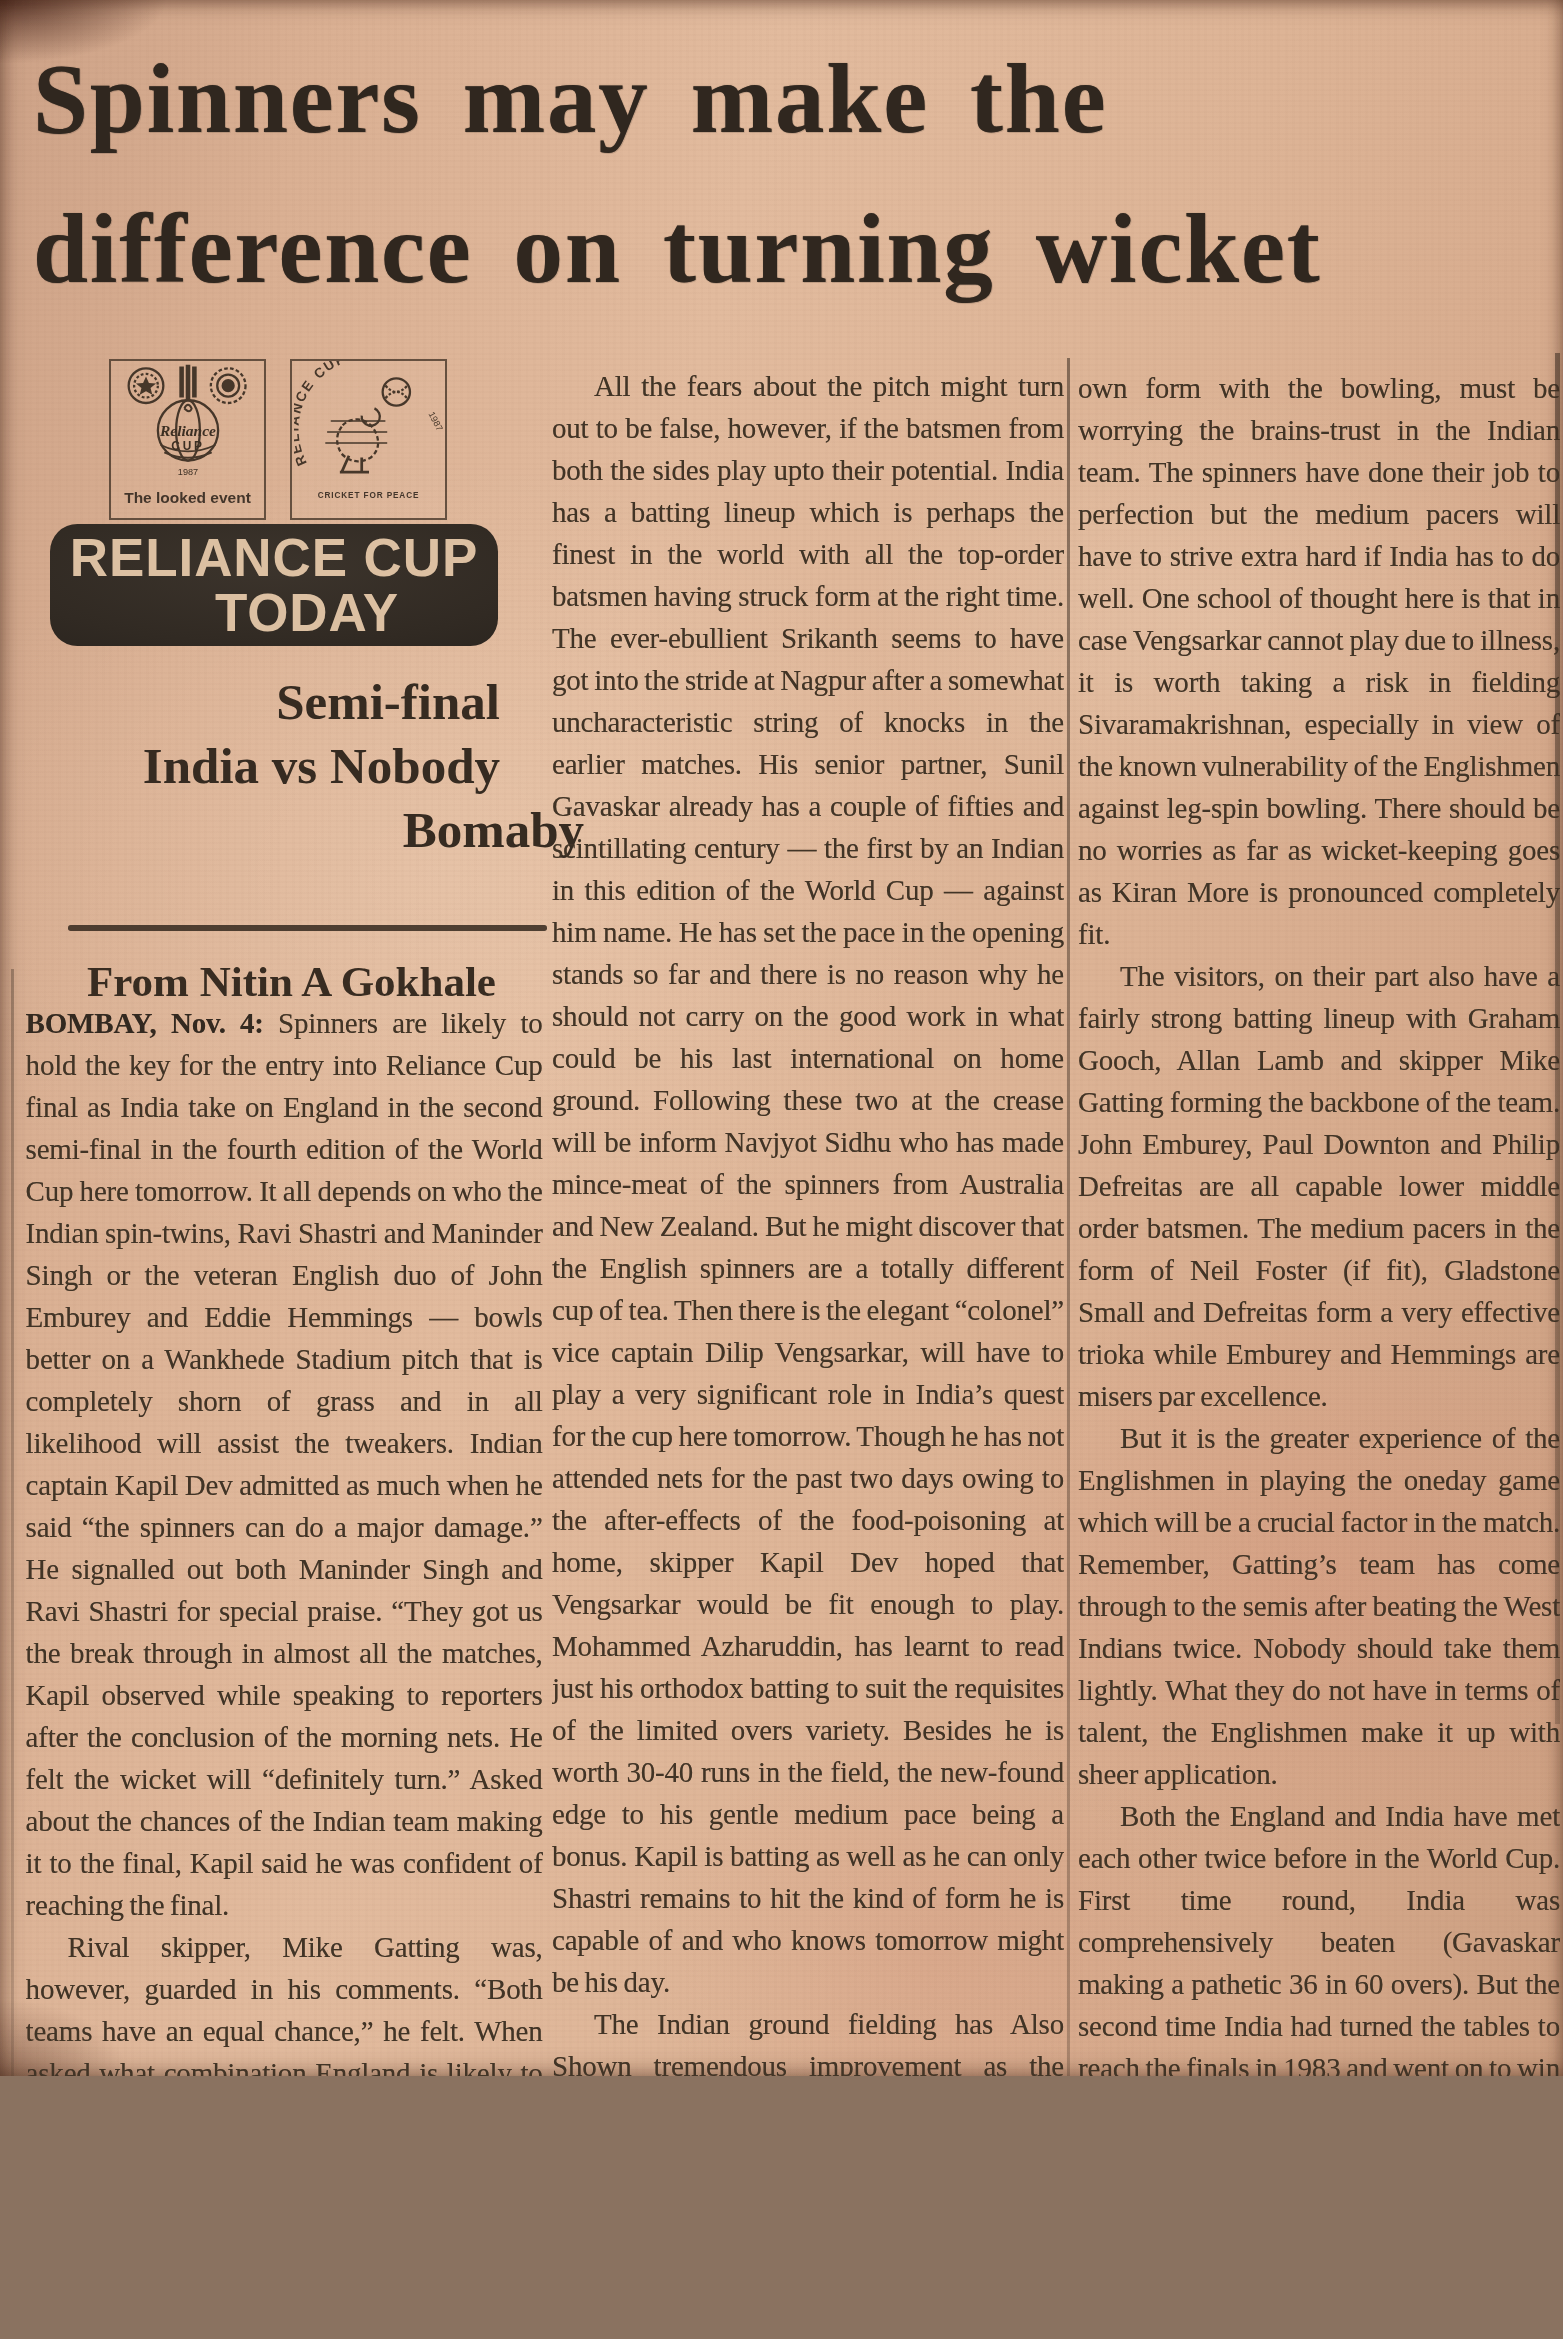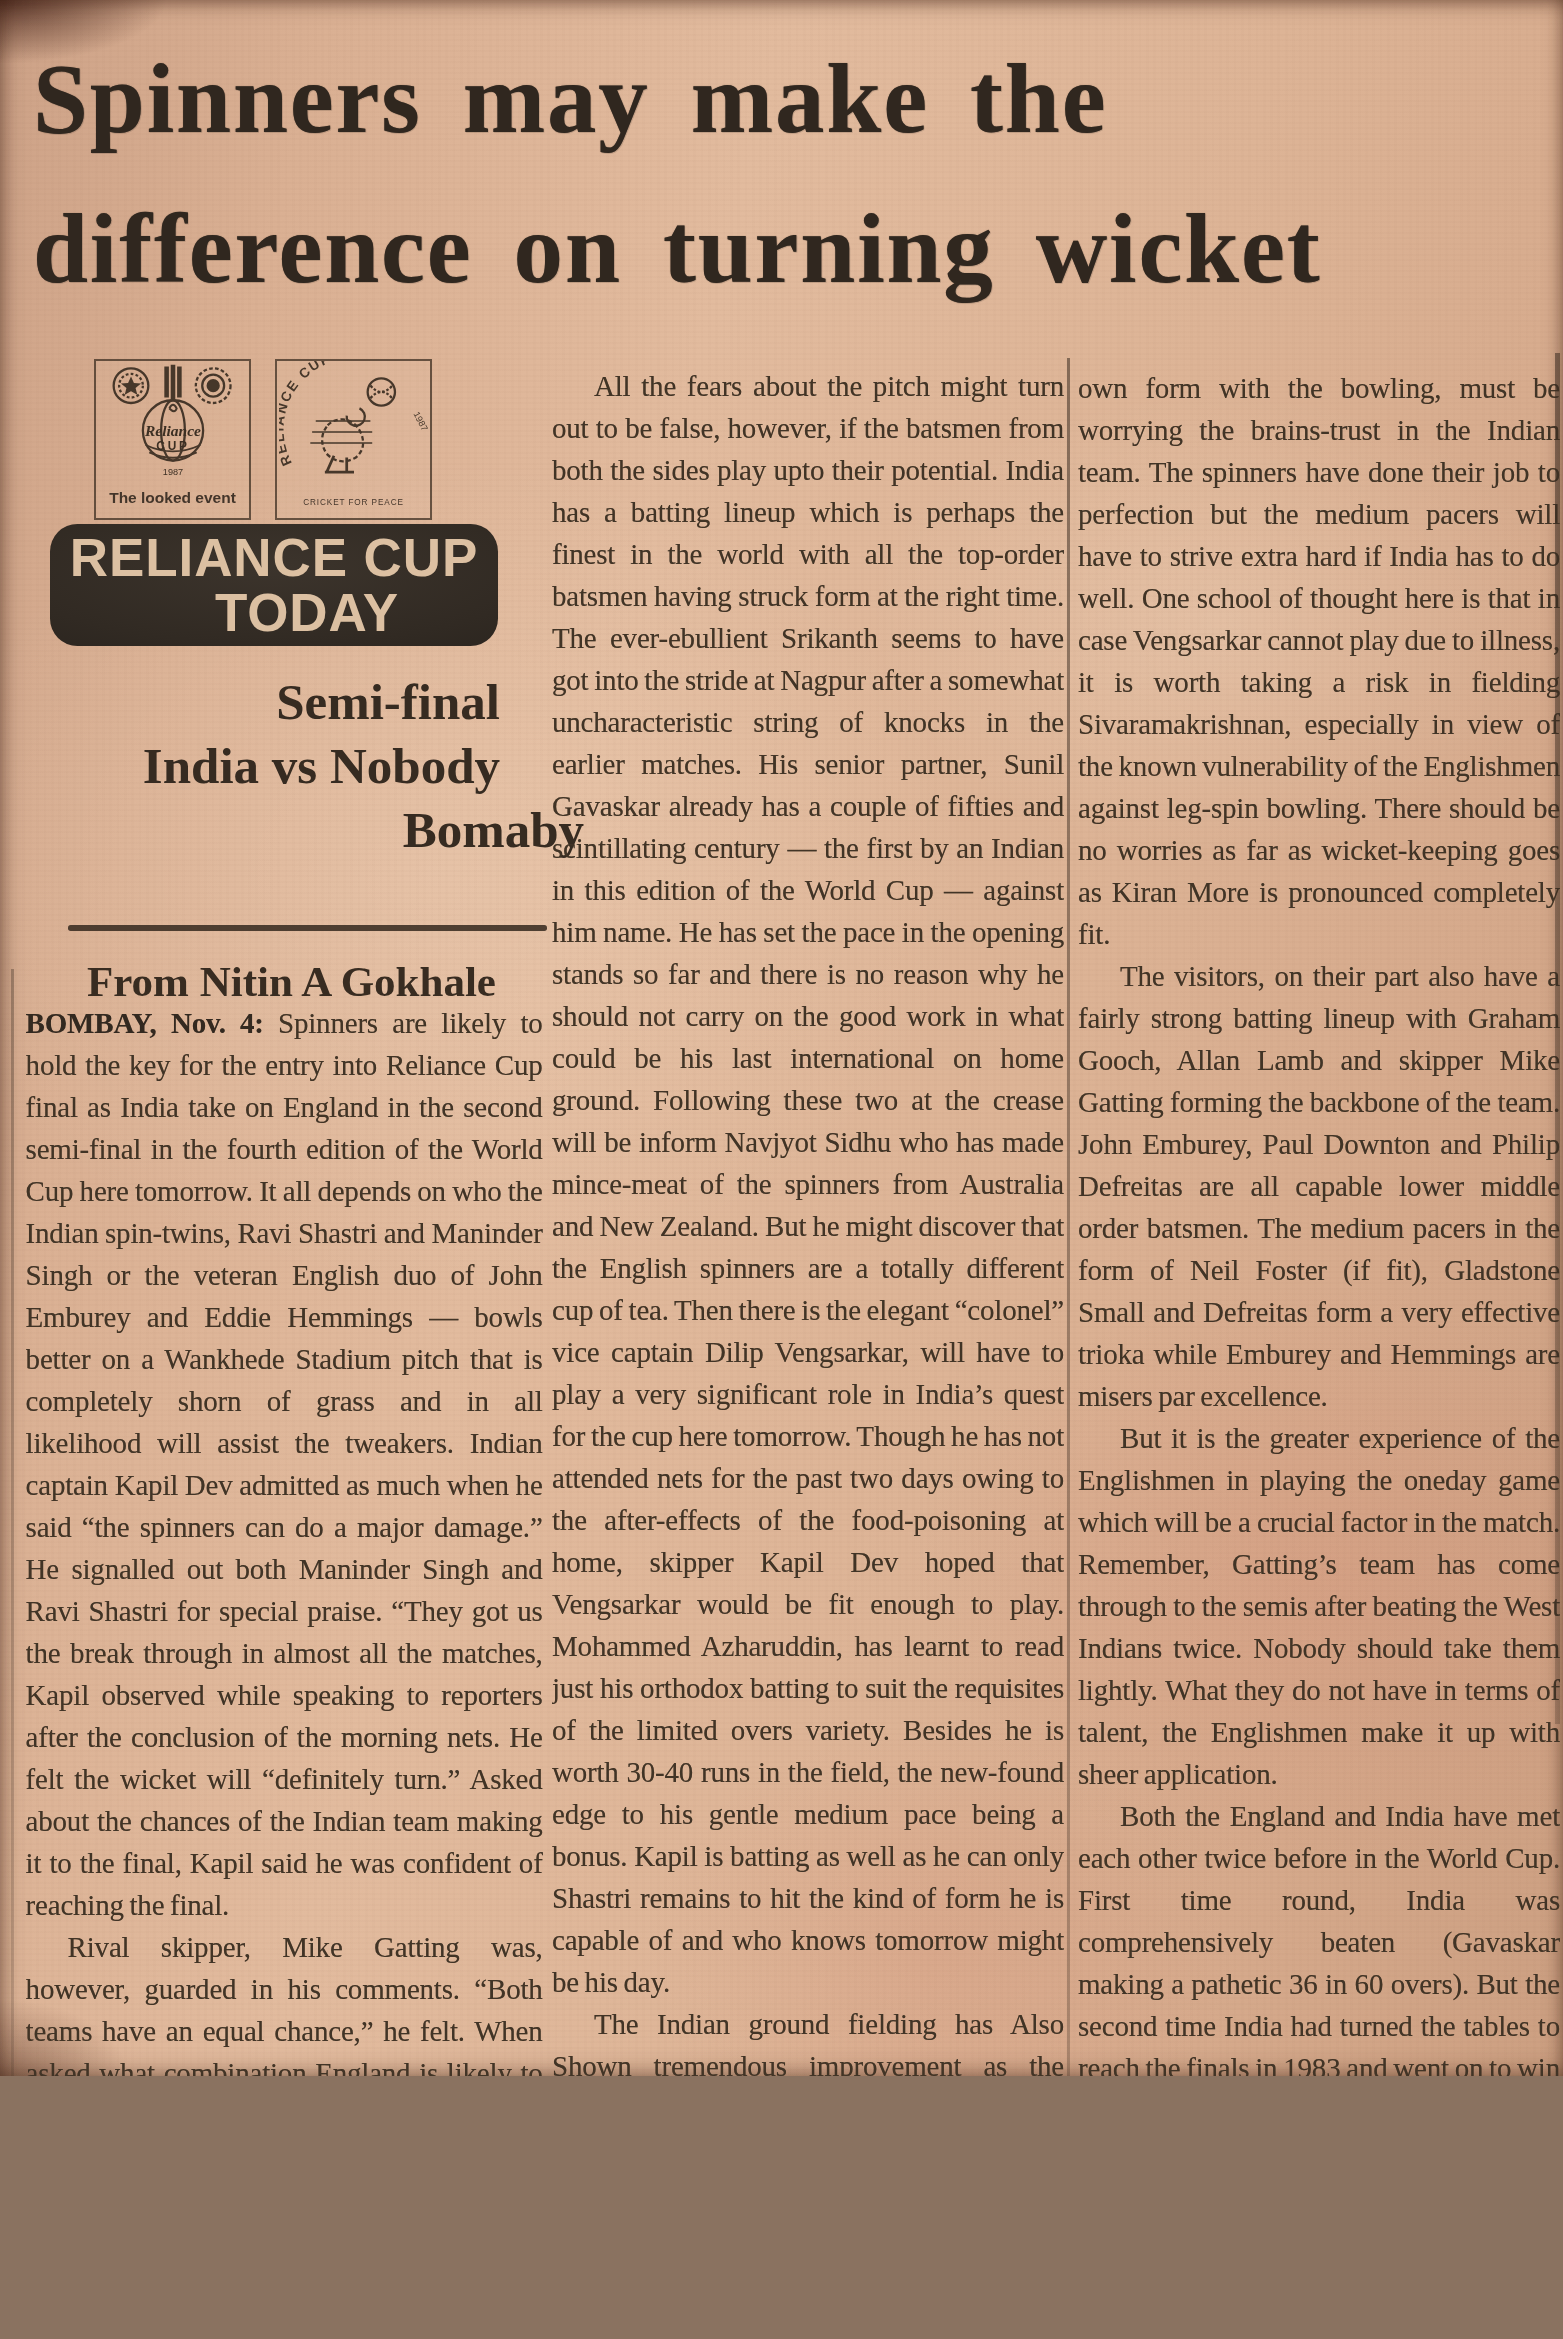--- a/index.html
+++ b/index.html
@@ -21,33 +21,33 @@
     background:
       repeating-linear-gradient(0deg, rgba(120,78,56,.025) 0 1.8px, transparent 1.8px 5.5px),
       repeating-linear-gradient(90deg, rgba(120,78,56,.02) 0 2.7px, transparent 2.7px 7.3px);
   }
   .headline{
     position:absolute; left:33px; top:24px; width:1489px; margin:0;
     font-size:99px; line-height:150px; font-weight:700; color:#30271f;
     letter-spacing:1.8px; word-spacing:14.6px;
     text-shadow:0 0 0.9px rgba(48,39,31,.65), 0.9px 0.9px 0 rgba(48,39,31,.12);
   }
-  .logo-row{position:absolute; left:94px; top:359px; display:flex; gap:24px;}
+  .logo-row{position:absolute; left:109px; top:359px; display:flex; gap:24px;}
   .logo-box{
     width:157px; height:161px; border:2.7px solid rgba(62,47,34,.75);
     display:flex; flex-direction:column; align-items:center; justify-content:flex-start;
     box-sizing:border-box; background:rgba(255,240,220,.05);
   }
   .logo-box svg{display:block;}
   .logo-caption{
     font-family:"Liberation Sans", sans-serif; font-weight:600;
     color:#43352a; white-space:nowrap;
   }
   .cap-left{font-size:15.5px; margin-top:1.8px;}
-  .cap-right{font-size:8.2px; letter-spacing:0.9px; margin-top:15px; font-weight:400;}
+  .cap-right{font-size:8.2px; letter-spacing:0.9px; margin-top:8px; font-weight:700;}
   .banner{
     position:absolute; left:50px; top:524px; width:448px; height:122px;
     background:radial-gradient(ellipse 384px 110px at 50% 35%, #3c342c 0%, #312a23 70%, #2b251f 100%);
     border-radius:27.4px; display:flex; flex-direction:column; align-items:center; justify-content:center;
     font-family:"Liberation Sans", sans-serif; font-weight:700; color:#dcc0a2;
     font-size:53px; line-height:55px; letter-spacing:0.9px;
   }
   .banner .l2{transform:translateX(33px);}
   .subhead{
     position:absolute; left:32px; top:670px; width:468px; text-align:right;

